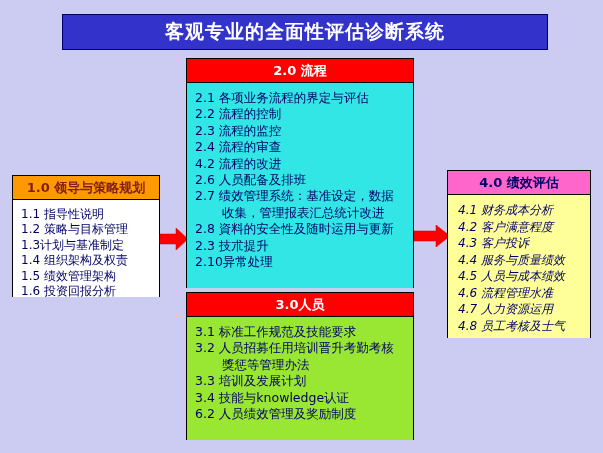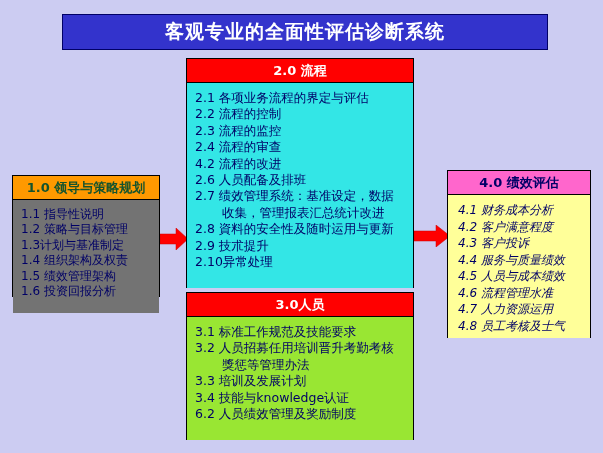--- a/index.html
+++ b/index.html
@@ -94,22 +94,22 @@
   #box-people .box-header { background: #ff0000; }
   #box-people .box-body   { background: #99e633; height: 123px; }
 
   
   #box-leadership {
     left: 12px;
     top: 175px;
     width: 148px;
     height: 122px;
   }
-  #box-leadership .box-header { background: #ff9900; color: #14532d; }
-  #box-leadership .box-body   { background: #737373; height: 113px; }
+  #box-leadership .box-header { background: #ff9900; color: #7f1d1d; }
+  #box-leadership .box-body   { background: #ffffff; height: 97px; }
   #box-leadership .line { font-size: 12px; line-height: 15.4px; }
 
   
   #box-perf {
     left: 447px;
     top: 170px;
     width: 144px;
     height: 168px;
   }
   #box-perf .box-header { background: #ff66cc; color: #000066; }
@@ -167,21 +167,21 @@
     <div class="box-body">
       <div class="line">2.1 各项业务流程的界定与评估</div>
       <div class="line">2.2 流程的控制</div>
       <div class="line">2.3 流程的监控</div>
       <div class="line">2.4 流程的审查</div>
       <div class="line">4.2 流程的改进</div>
       <div class="line">2.6 人员配备及排班</div>
       <div class="line">2.7 绩效管理系统：基准设定，数据</div>
       <div class="line sub">收集，管理报表汇总统计改进</div>
       <div class="line">2.8 資料的安全性及随时运用与更新</div>
-      <div class="line">2.9 技朮提升</div>
+      <div class="line">2.3 技朮提升</div>
       <div class="line">2.10异常处理</div>
     </div>
   </div>
 
   <div class="box" id="box-people">
     <div class="box-header">3.0人员</div>
     <div class="box-body">
       <div class="line">3.1 标准工作规范及技能要求</div>
       <div class="line">3.2 人员招募任用培训晋升考勤考核</div>
       <div class="line sub">獎惩等管理办法</div>

